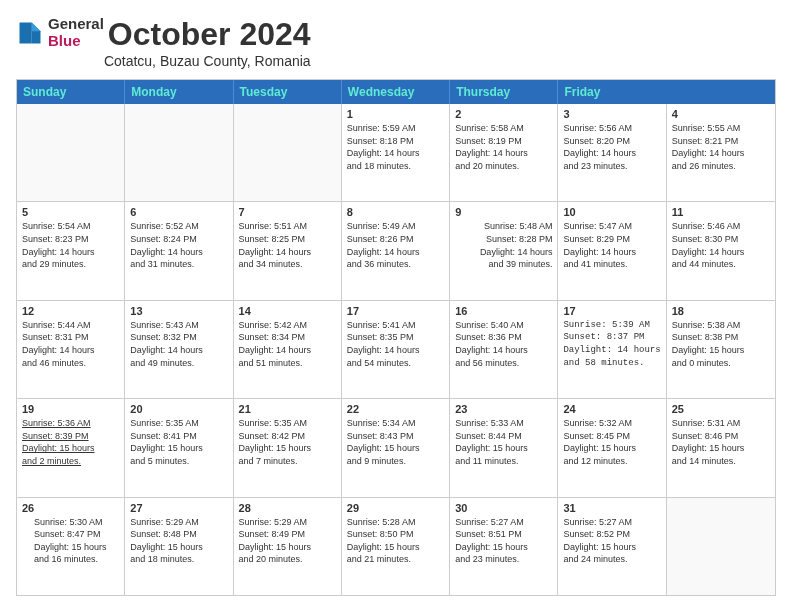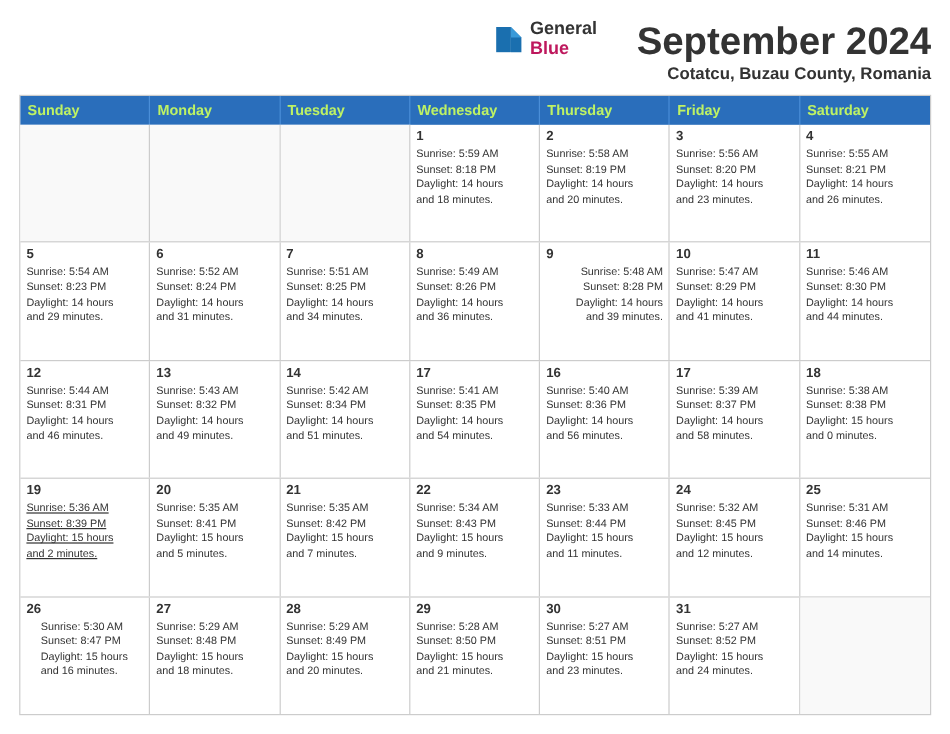--- a/index.html
+++ b/index.html
@@ -12,24 +12,23 @@
     }
     .page {
       width: 792px;
       height: 612px;
       padding: 16px;
       display: flex;
       flex-direction: column;
     }
     .header {
       display: flex;
-      justify-content: flex-end;
+      justify-content: flex-start;
       align-items: flex-start;
       margin-bottom: 10px;
-      gap: 33px;
     }
     .logo {
       display: flex;
       align-items: center;
       gap: 4px;
     }
     .logo-text {
       display: flex;
       flex-direction: column;
       line-height: 1.1;
@@ -52,35 +51,34 @@
       text-align: right;
     }
     .main-title {
       font-size: 32px;
       font-weight: bold;
       color: #333;
     }
     .subtitle {
       font-size: 14px;
       color: #333;
-      font-weight: bold;
     }
     .calendar {
       flex: 1;
       display: flex;
       flex-direction: column;
       border: 1px solid #ccc;
     }
     .cal-header {
       display: grid;
       grid-template-columns: repeat(7, 1fr);
       background: #2a6ebb;
     }
     .cal-header-cell {
-      color: #bef264;
+      color: #5eead4;
       font-size: 12px;
       font-weight: bold;
       padding: 5px 6px;
       border-right: 1px solid #4a8ed8;
     }
     .cal-header-cell:last-child { border-right: none; }
     .cal-body {
       flex: 1;
       display: flex;
       flex-direction: column;
@@ -125,34 +123,33 @@
         <polygon points="18,4 28,14 28,28 18,28" fill="#1a6faf"></polygon>
         <polygon points="18,4 28,14 18,14" fill="#3a9ad9"></polygon>
         <rect x="4" y="4" width="14" height="24" fill="#1a6faf"></rect>
       </svg>
       <div class="logo-text">
         <span class="logo-general">General</span>
         <span class="logo-blue">Blue</span>
       </div>
     </div>
     <div class="title-block">
-      <div class="main-title">September 2024</div>
+      <div class="main-title">October 2024</div>
       <div class="subtitle">Cotatcu, Buzau County, Romania</div>
     </div>
   </div>
 
   <div class="calendar">
     <div class="cal-header">
       <div class="cal-header-cell">Sunday</div>
       <div class="cal-header-cell">Monday</div>
       <div class="cal-header-cell">Tuesday</div>
       <div class="cal-header-cell">Wednesday</div>
       <div class="cal-header-cell">Thursday</div>
       <div class="cal-header-cell">Friday</div>
-      <div class="cal-header-cell">Saturday</div>
     </div>
     <div class="cal-body" id="cal-body">
     <div class="cal-row">
           <div class="cal-cell empty"></div>
           <div class="cal-cell empty"></div>
           <div class="cal-cell empty"></div>
           <div class="cal-cell">
             <span class="day-num">1</span>
             <div class="cell-info" style="white-space: pre-line;">Sunrise: 5:59 AM
 Sunset: 8:18 PM
@@ -263,21 +260,21 @@
           </div>
           <div class="cal-cell">
             <span class="day-num">16</span>
             <div class="cell-info" style="white-space: pre-line;">Sunrise: 5:40 AM
 Sunset: 8:36 PM
 Daylight: 14 hours
 and 56 minutes.</div>
           </div>
           <div class="cal-cell">
             <span class="day-num">17</span>
-            <div class="cell-info" style="white-space: pre-line;">Sunrise: 5:39 AM
+            <div class="cell-info" style="white-space: pre-line; font-family: Liberation Mono, monospace;">Sunrise: 5:39 AM
 Sunset: 8:37 PM
 Daylight: 14 hours
 and 58 minutes.</div>
           </div>
           <div class="cal-cell">
             <span class="day-num">18</span>
             <div class="cell-info" style="white-space: pre-line;">Sunrise: 5:38 AM
 Sunset: 8:38 PM
 Daylight: 15 hours
 and 0 minutes.</div>

